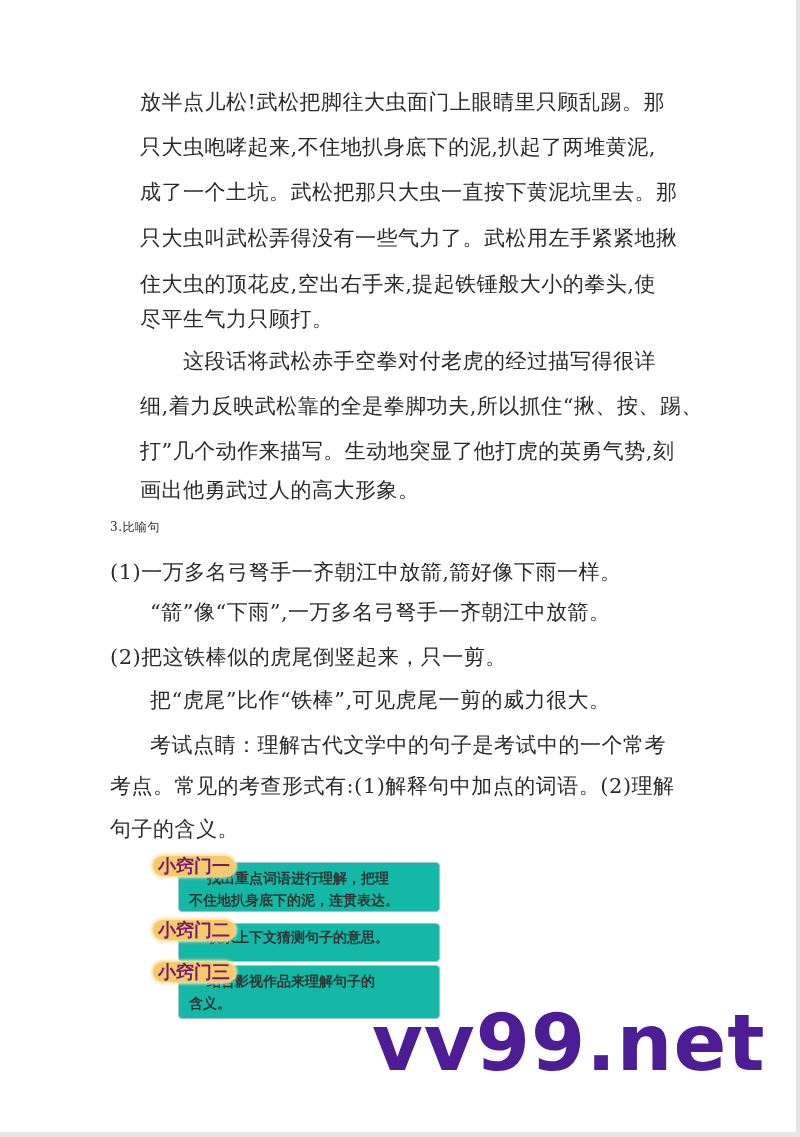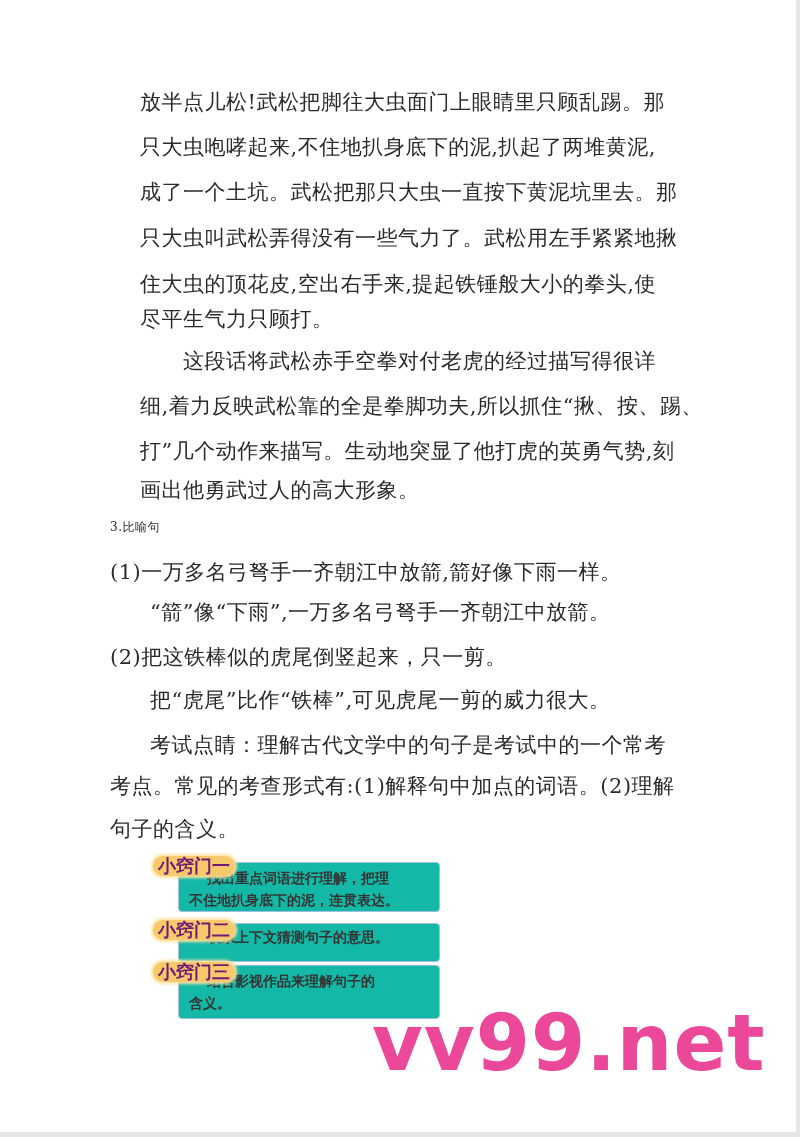--- a/index.html
+++ b/index.html
@@ -18,21 +18,21 @@
       font-family: "DejaVu Sans", "Liberation Sans", sans-serif; font-size: 14px; font-weight: bold; color: #333;
       line-height: 22px; padding: 4px 10px 4px 10px; box-sizing: border-box;
     }
     .tip-label {
       position: absolute; left: 153px; background: #f6c96a; border-radius: 10px;
       font-family: "DejaVu Sans", "Liberation Sans", sans-serif; font-size: 18px; font-weight: bold; color: #701a75;
       padding: 1px 5px; line-height: 18px; box-shadow: 0 0 3px 2px #fde3a6;
     }
     .watermark {
       position: absolute; left: 372px; top: 998px; font-family: "DejaVu Sans", "Liberation Sans", sans-serif;
-      font-weight: bold; font-size: 78px; color: #ec4899; letter-spacing: 1px;
+      font-weight: bold; font-size: 78px; color: #4c1d95; letter-spacing: 1px;
     }
   </style>
 </head>
 <body>
 
 <div class="page-edge-right"></div>
 <div class="page-edge-bottom"></div>
 
 <div>
   <div class="line body-col" style="top:88px;">放半点儿松!武松把脚往大虫面门上眼睛里只顾乱踢。那</div>

